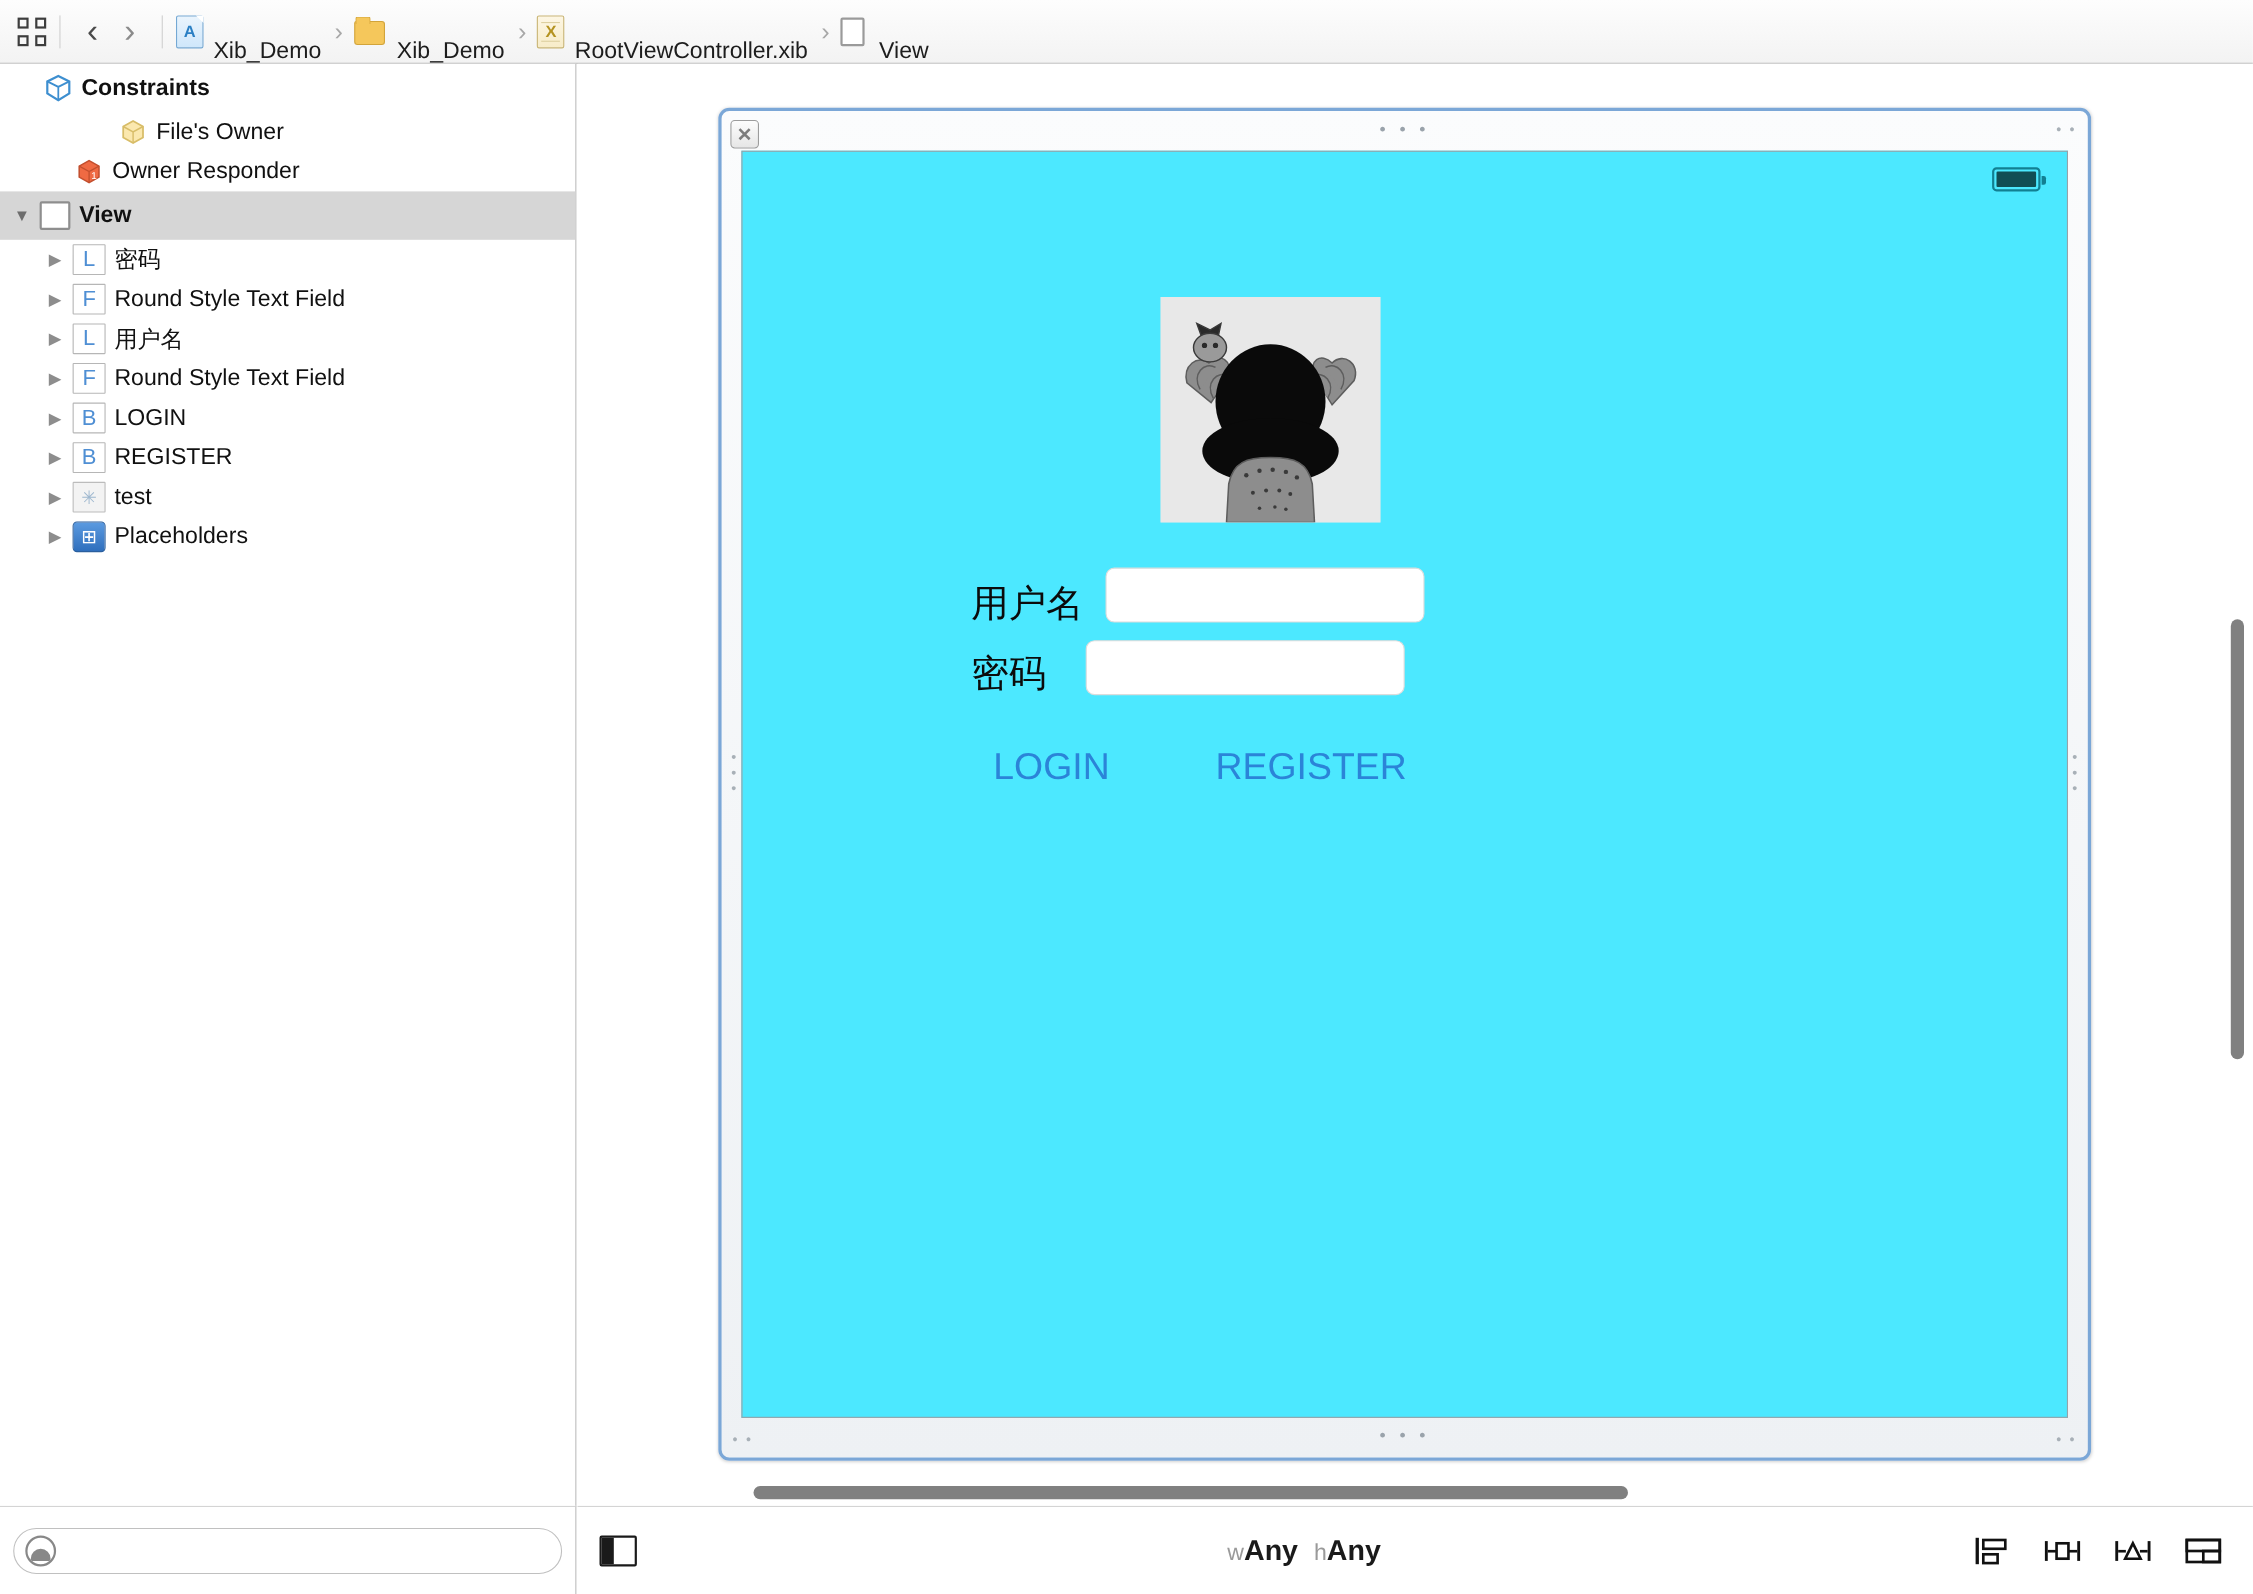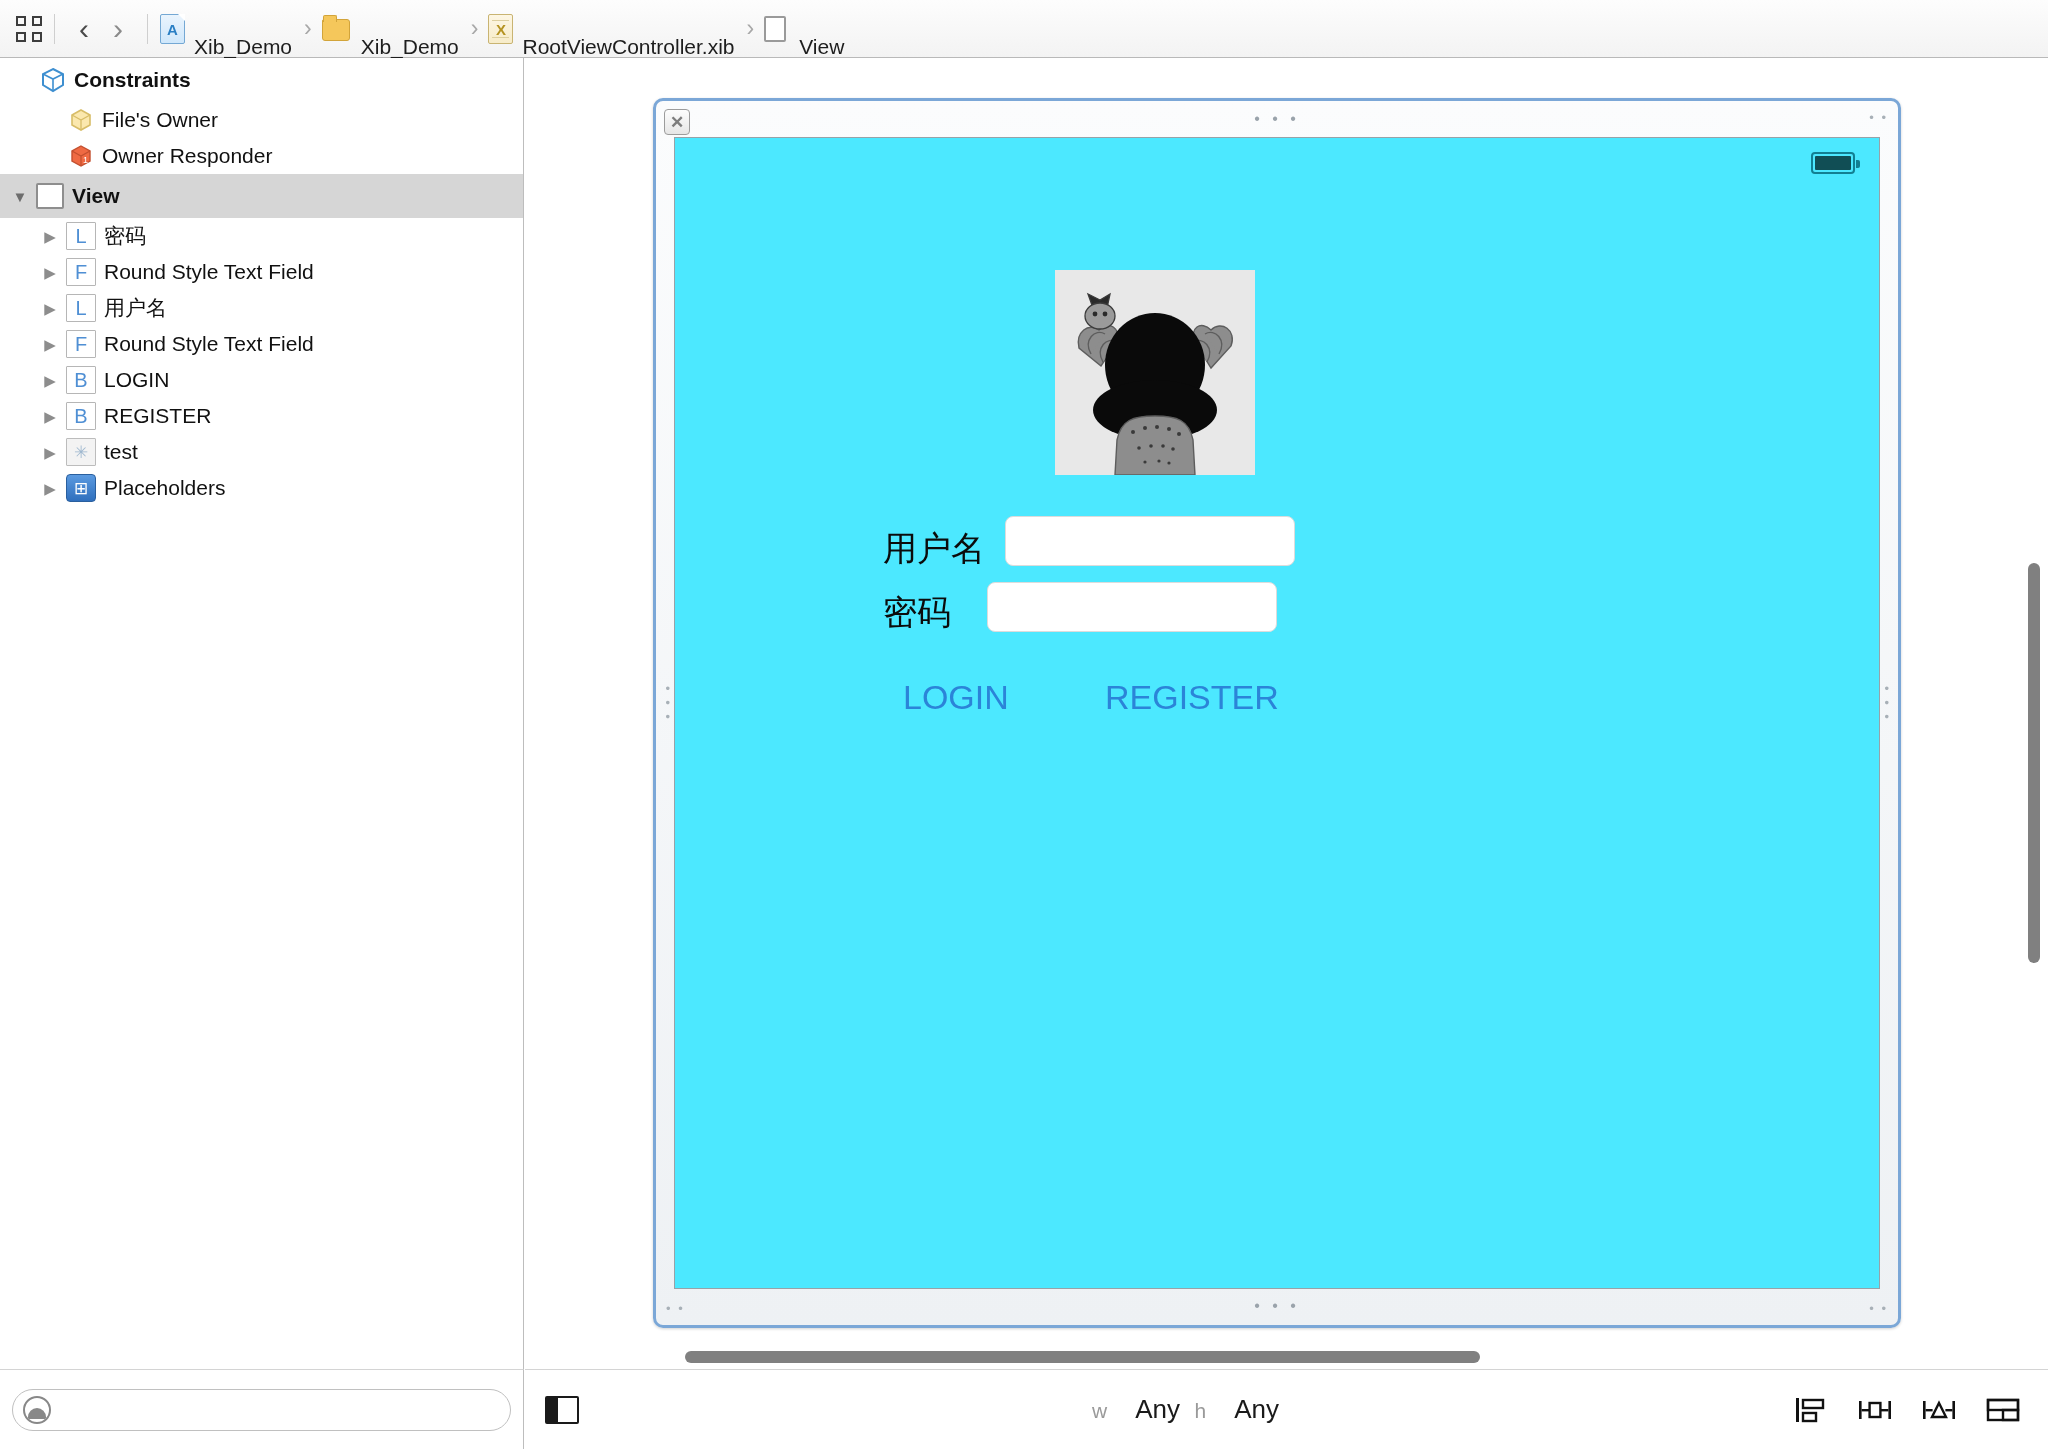--- a/index.html
+++ b/index.html
@@ -255,21 +255,21 @@
     margin-left: 20px; position:relative; flex:none;
   }
   #panelbtn::after{
     content:""; position:absolute; left:0; top:0; bottom:0; width: 11px;
     background:#1a1a1a;
   }
   #sizeclass {
     flex:1; text-align:center; font-size: 26px; color:#1a1a1a;
   }
   #sizeclass .w, #sizeclass .h { color:#9a9a9a; font-size: 21px; }
-  #sizeclass b { font-weight: 400; margin-left: 28px; }
+  #sizeclass b { font-weight: 700; }
   #layoutbtns { display:flex; align-items:center; gap: 26px; margin-right: 26px; }
   .lb { width: 38px; height: 30px; position: relative; flex:none; }
   .lb svg { display:block; }
 </style>
 </head>
 <body>
 
 <div id="jumpbar">
 
   <div class="grid-icon">
@@ -325,21 +325,21 @@
   <div class="row header" style="padding-left:40px">
     <div class="cube">
       <svg width="26" height="26" viewBox="0 0 26 26">
         <path d="M13 2 L23 7 L23 18 L13 24 L3 18 L3 7 Z" fill="none" stroke="#3e8fd0" stroke-width="2"></path>
         <path d="M3 7 L13 12 L23 7 M13 12 L13 24" fill="none" stroke="#3e8fd0" stroke-width="1.6"></path>
       </svg>
     </div>
     <span class="row-label bold">Constraints</span>
   </div>
 
-  <div class="row" style="padding-left:68px">
+  <div class="row" style="padding-left:108px">
     <div class="cube">
       <svg width="26" height="26" viewBox="0 0 26 26">
         <path d="M13 3 L22 8 L22 18 L13 23 L4 18 L4 8 Z" fill="#fbe8ae" stroke="#d8bd68" stroke-width="1.6"></path>
         <path d="M4 8 L13 13 L22 8 M13 13 L13 23" fill="none" stroke="#d8bd68" stroke-width="1.3"></path>
       </svg>
     </div>
     <span class="row-label">File's Owner</span>
   </div>
 
   <div class="row" style="padding-left:68px">

